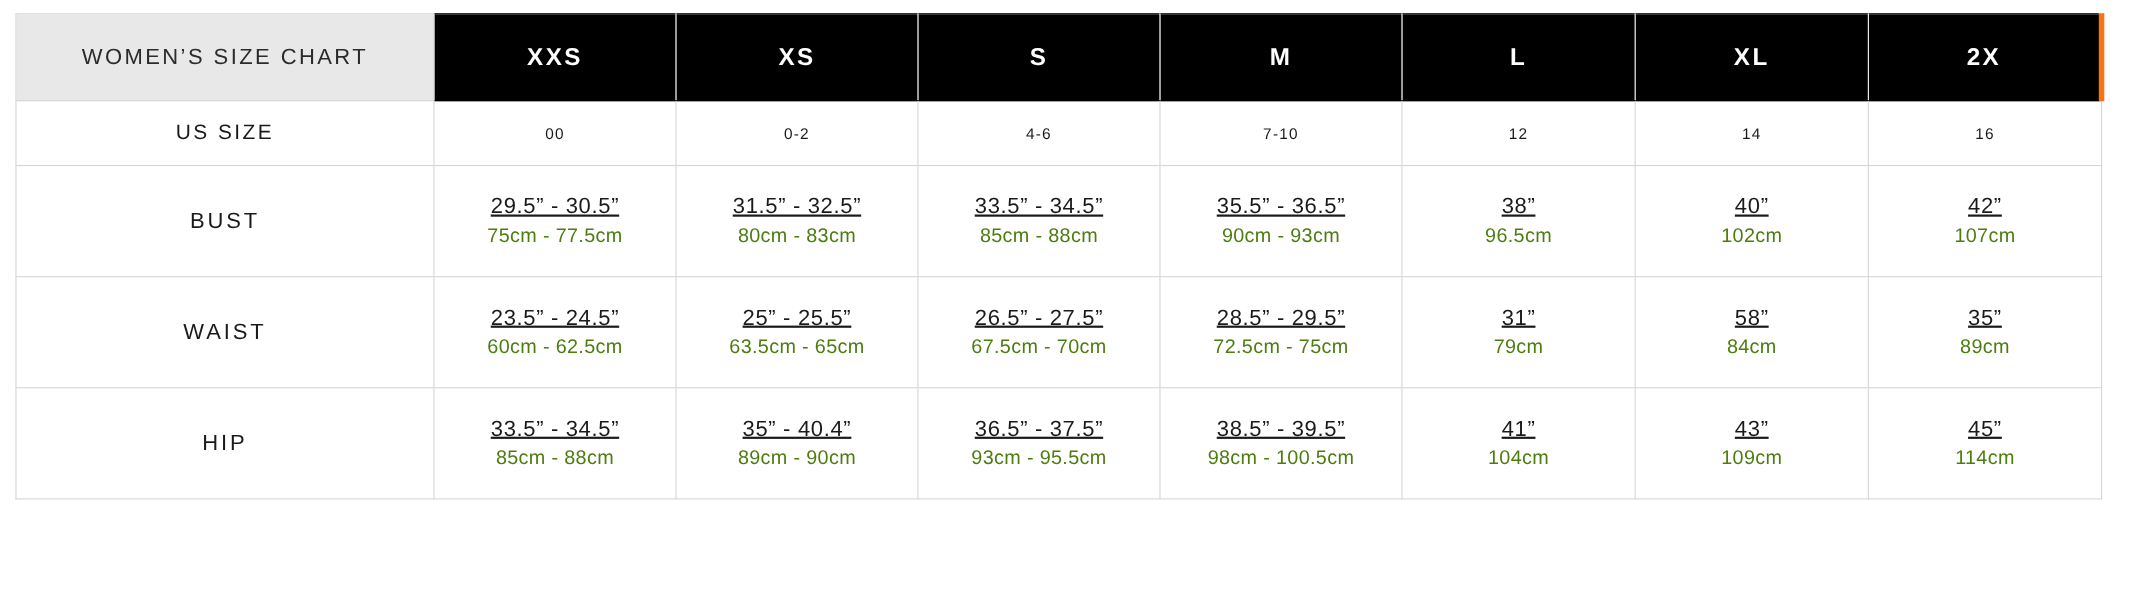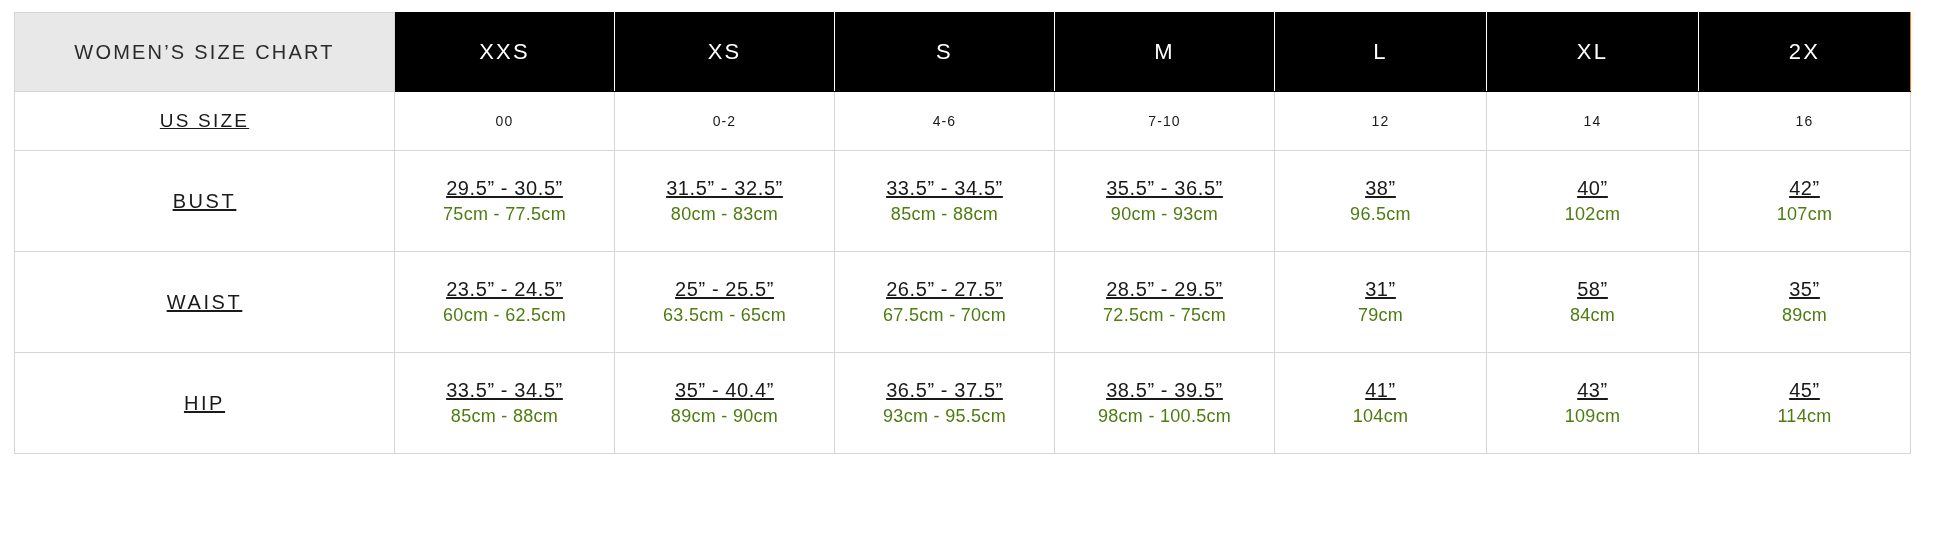--- a/index.html
+++ b/index.html
@@ -41,28 +41,28 @@
     background: #e8e8e8;
     color: #2b2b2b;
     font-size: 20px;
     font-weight: 400;
     letter-spacing: 2.2px;
   }
   thead th.size {
     background: #000000;
     color: #ffffff;
     font-size: 22px;
-    font-weight: normal;
+    font-weight: bold;
     letter-spacing: 2.2px;
     border-left: 1px solid #ffffff;
     border-right: 1px solid #ffffff;
     border-top: 1px solid #000000;
     border-bottom: 1px solid #000000;
   }
-  thead th.size:last-child { border-right: 1px solid #f97316; }
+  thead th.size:last-child { border-right: 5px solid #f97316; }
 
   tbody td {
     border: 1px solid #d6d6d6;
     text-align: center;
     vertical-align: middle;
     padding: 0;
   }
   tbody tr.us-row td {
     height: 58px;
     font-size: 14px;
@@ -73,21 +73,20 @@
     font-size: 19px;
   }
   tbody tr.meas-row td {
     height: 100px;
   }
   td.rowlabel {
     font-size: 20px;
     letter-spacing: 2.6px;
     color: #1a1a1a;
     font-weight: 400;
-    text-decoration: underline;
   }
   .inches {
     display: block;
     font-size: 20px;
     letter-spacing: 0.6px;
     line-height: 1.35;
     color: #1a1a1a;
     text-decoration: underline;
   }
   .cm {

